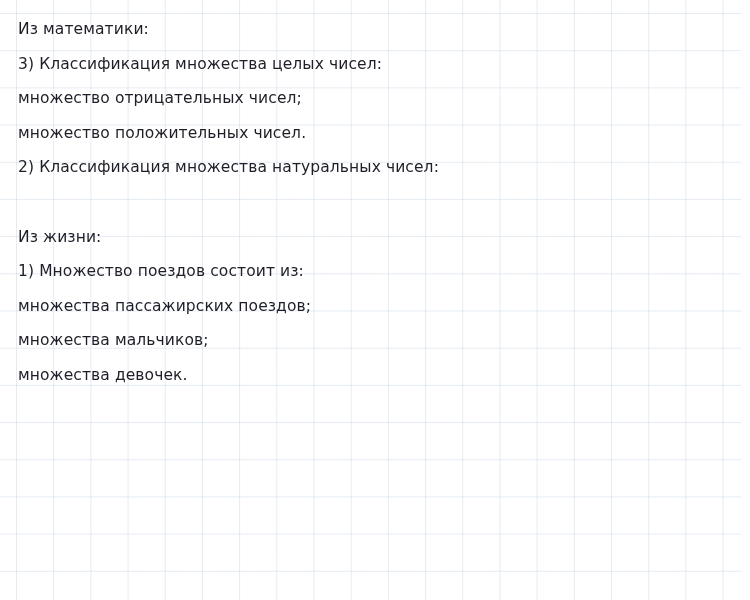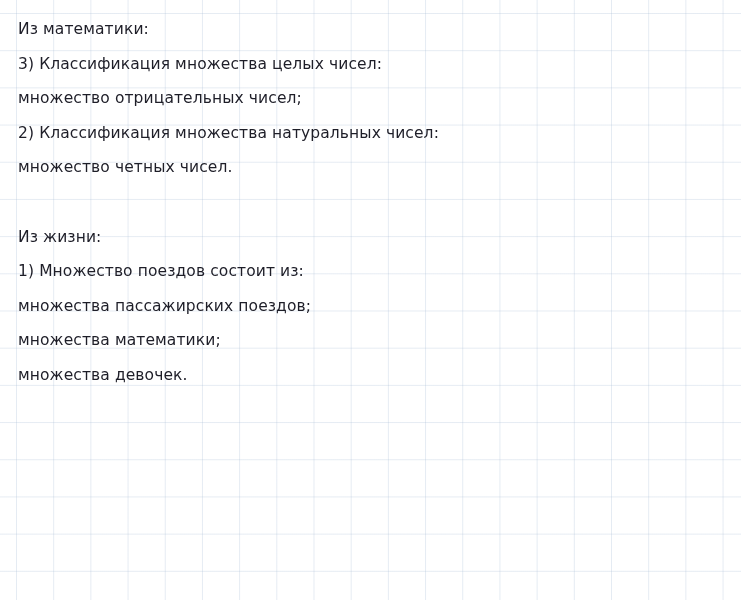--- a/index.html
+++ b/index.html
@@ -43,22 +43,22 @@
   }
 </style>
 </head>
 <body>
 
 <div id="page">
   <div id="content">
     <div class="line">Из математики:</div>
     <div class="line">3) Классификация множества целых чисел:</div>
     <div class="line">множество отрицательных чисел;</div>
+    <div class="line">множество положительных чисел.</div>
     <div class="line">2) Классификация множества натуральных чисел:</div>
-    <div class="line">множество четных чисел.</div>
     <div class="line blank">&nbsp;</div>
     <div class="line">Из жизни:</div>
     <div class="line">1) Множество поездов состоит из:</div>
     <div class="line">множества пассажирских поездов;</div>
-    <div class="line">множества математики;</div>
+    <div class="line">множества мальчиков;</div>
     <div class="line">множества девочек.</div>
   </div>
 </div>
 
 </body></html>

